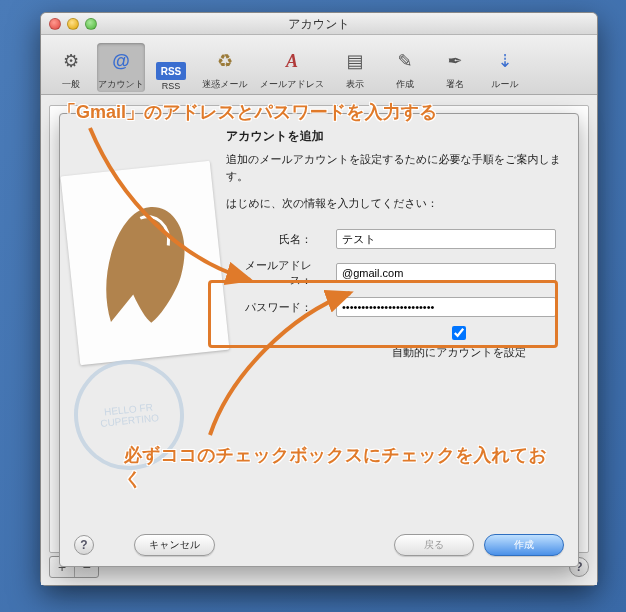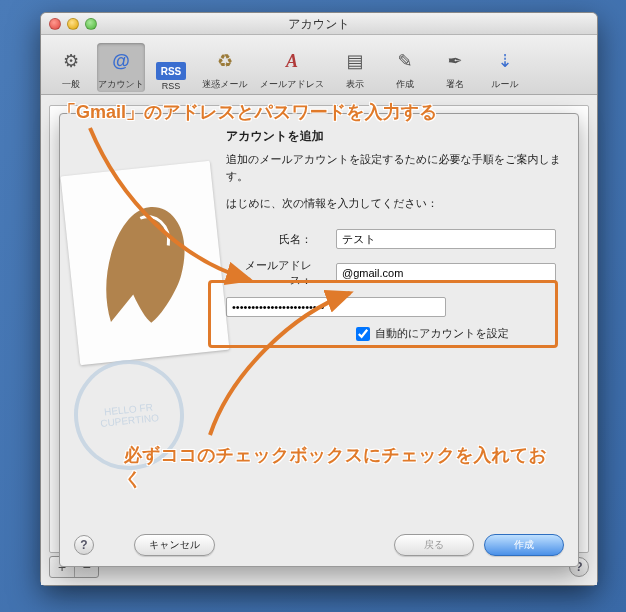--- a/index.html
+++ b/index.html
@@ -87,21 +87,21 @@
   .form { padding-left:150px; }
   .frow { display:flex; align-items:center; margin:9px 0; }
   .flabel { width:110px; text-align:right; padding-right:24px; font-size:11px; }
   .finput { flex:1; }
   .finput input {
     width: 220px; height:20px;
     border:1px solid #aaa; border-radius:2px;
     padding: 0 5px; font-size:11px;
     background:#fff;
   }
-  .chkrow { display:flex; align-items:center; margin:8px 0 0 130px; font-size:11px; gap:5px; }
+  .chkrow { display:flex; align-items:center; margin:8px 0 0 130px; font-size:11px; gap:5px;flex-direction:column; }
   .chkrow input { width:14px; height:14px; }
   .sheet-buttons {
     position:absolute; left:0; right:0; bottom:10px;
     display:flex; align-items:center; padding:0 14px;
   }
   .aquabtn {
     min-width:80px; height:22px; padding:10px 14px;
     border:1px solid #9a9a9a; border-radius:11px;
     background:linear-gradient(#ffffff,#e1e1e1);
     font-size:10px; color:#222;
@@ -211,20 +211,21 @@
         <div class="form">
           <div class="frow">
             <div class="flabel">氏名：</div>
             <div class="finput"><input type="text" value="テスト" style=""></div>
           </div>
           <div class="frow">
             <div class="flabel">メールアドレス：</div>
             <div class="finput"><input type="text" style="text-align: left;" value="@gmail.com"></div>
           </div>
           <div class="frow">
+            <div class="flabel">パスワード：</div>
             <div class="finput"><input type="text" value="••••••••••••••••••••••••" style=""></div>
           </div>
           <div class="chkrow">
             <input type="checkbox" checked="" style="">
             <span>自動的にアカウントを設定</span>
           </div>
         </div>
 
         <div class="sheet-buttons">
           <div class="helpbtn">?</div>

